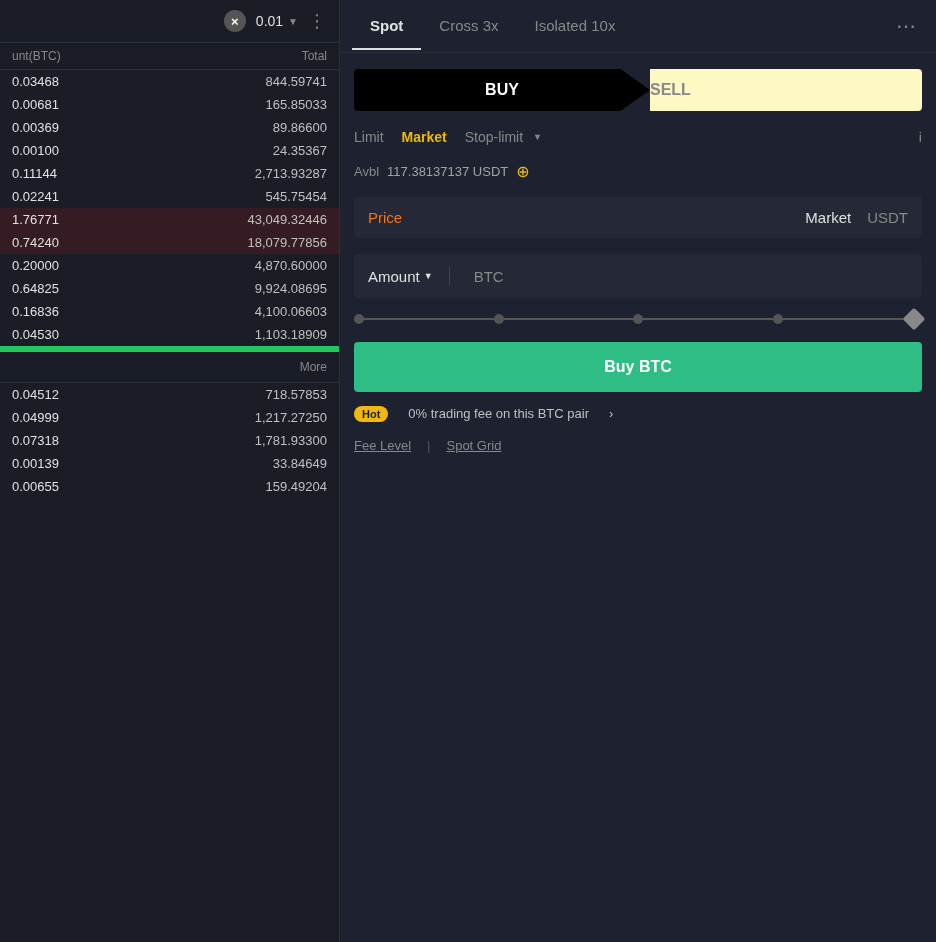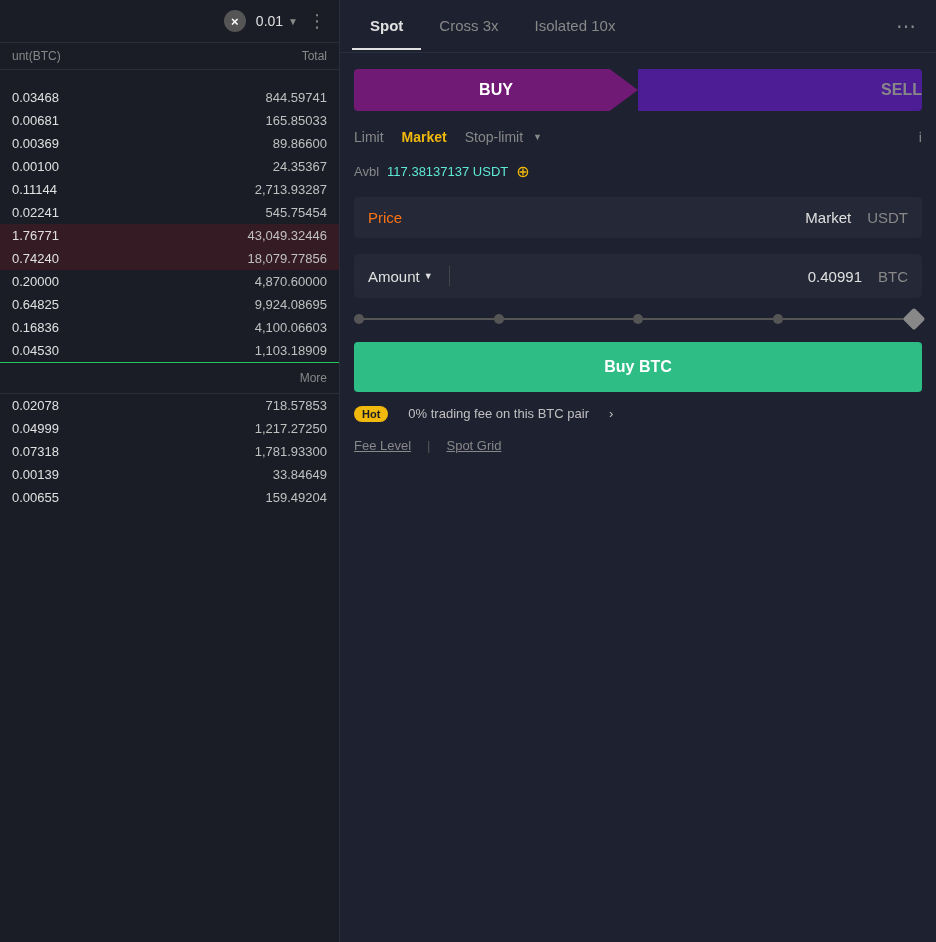--- a/index.html
+++ b/index.html
@@ -72,21 +72,20 @@
       border-bottom: 1px solid #2a2d3a;
     }
 
     .table-header .col-right {
       text-align: right;
     }
 
     .table-body {
       overflow-y: auto;
       flex: 1;
-      margin-top: 16px;
     }
 
     .table-row {
       display: grid;
       grid-template-columns: 1fr 1fr;
       padding: 4px 12px;
       font-size: 13px;
       cursor: pointer;
     }
 
@@ -101,21 +100,21 @@
 
     .table-row.highlight {
       background: rgba(180, 30, 30, 0.18);
     }
 
     .more-row {
       text-align: right;
       padding: 8px 12px;
       font-size: 12px;
       color: #888;
-      border-top: 1px solid #22c55e;
+      border-top: 6px solid #22c55e;
       border-bottom: 1px solid #2a2d3a;
     }
 
     
     .right-panel {
       flex: 1;
       background: #1e2130;
       display: flex;
       flex-direction: column;
       height: 942px;
@@ -154,42 +153,42 @@
 
     
     .buy-sell-row {
       display: flex;
       gap: 0;
       padding: 16px 14px 8px;
     }
 
     .buy-btn {
       flex: 1;
-      background: #701a75;
+      background: #000000;
       color: #fff;
+      border: none;
+      padding: 12px 12px;
+      font-size: 16px;
+      font-weight: bold;
+      cursor: pointer;
+      clip-path: polygon(0 0, 90% 0, 100% 50%, 90% 100%, 0 100%);
+      border-radius: 4px 0 0 4px;
+    }
+
+    .sell-btn {
+      flex: 1;
+      background: #fef9c3;
+      color: #888;
       border: none;
       padding: 12px 0;
       font-size: 16px;
       font-weight: bold;
       cursor: pointer;
-      clip-path: polygon(0 0, 90% 0, 100% 50%, 90% 100%, 0 100%);
-      border-radius: 4px 0 0 4px;
-    }
-
-    .sell-btn {
-      flex: 1;
-      background: #4c1d95;
-      color: #888;
-      border: none;
-      padding: 12px 0;
-      font-size: 16px;
-      font-weight: bold;
-      cursor: pointer;
       border-radius: 0 4px 4px 0;
-      text-align: right;
+      text-align: left;
     }
 
     
     .order-type-row {
       display: flex;
       align-items: center;
       padding: 8px 14px;
       gap: 18px;
     }
 
@@ -228,21 +227,21 @@
       font-size: 13px;
       color: #888;
       gap: 8px;
     }
 
     .avbl-label {
       color: #888;
     }
 
     .avbl-value {
-      color: #5eead4;
+      color: #a3a3a3;
       font-size: 13px;
     }
 
     .avbl-plus {
       color: #f0b90b;
       font-size: 16px;
       cursor: pointer;
     }
 
     
@@ -467,21 +466,21 @@
       <span class="col-right">4,100.06603</span>
     </div>
     <div class="table-row">
       <span class="col-left">0.04530</span>
       <span class="col-right">1,103.18909</span>
     </div>
 
     <div class="more-row">More</div>
 
     <div class="table-row">
-      <span class="col-left">0.02078</span>
+      <span class="col-left">0.04512</span>
       <span class="col-right">718.57853</span>
     </div>
     <div class="table-row">
       <span class="col-left">0.04999</span>
       <span class="col-right">1,217.27250</span>
     </div>
     <div class="table-row">
       <span class="col-left">0.07318</span>
       <span class="col-right">1,781.93300</span>
     </div>
@@ -531,21 +530,20 @@
     <span class="input-value">Market</span>
     <span class="input-currency">USDT</span>
   </div>
 
   <div class="input-field">
     <span class="amount-dropdown">
       <span>Amount</span>
       <span style="font-size:9px;">▼</span>
     </span>
     <div class="amount-separator"></div>
-    <span class="input-value" style="flex:1; text-align:right;">0.40991</span>
     <span class="input-currency">BTC</span>
   </div>
 
   <div class="slider-row">
     <div class="slider-track">
       <div class="slider-fill"></div>
       <div class="slider-dots">
         <div class="slider-dot"></div>
         <div class="slider-dot"></div>
         <div class="slider-dot"></div>

